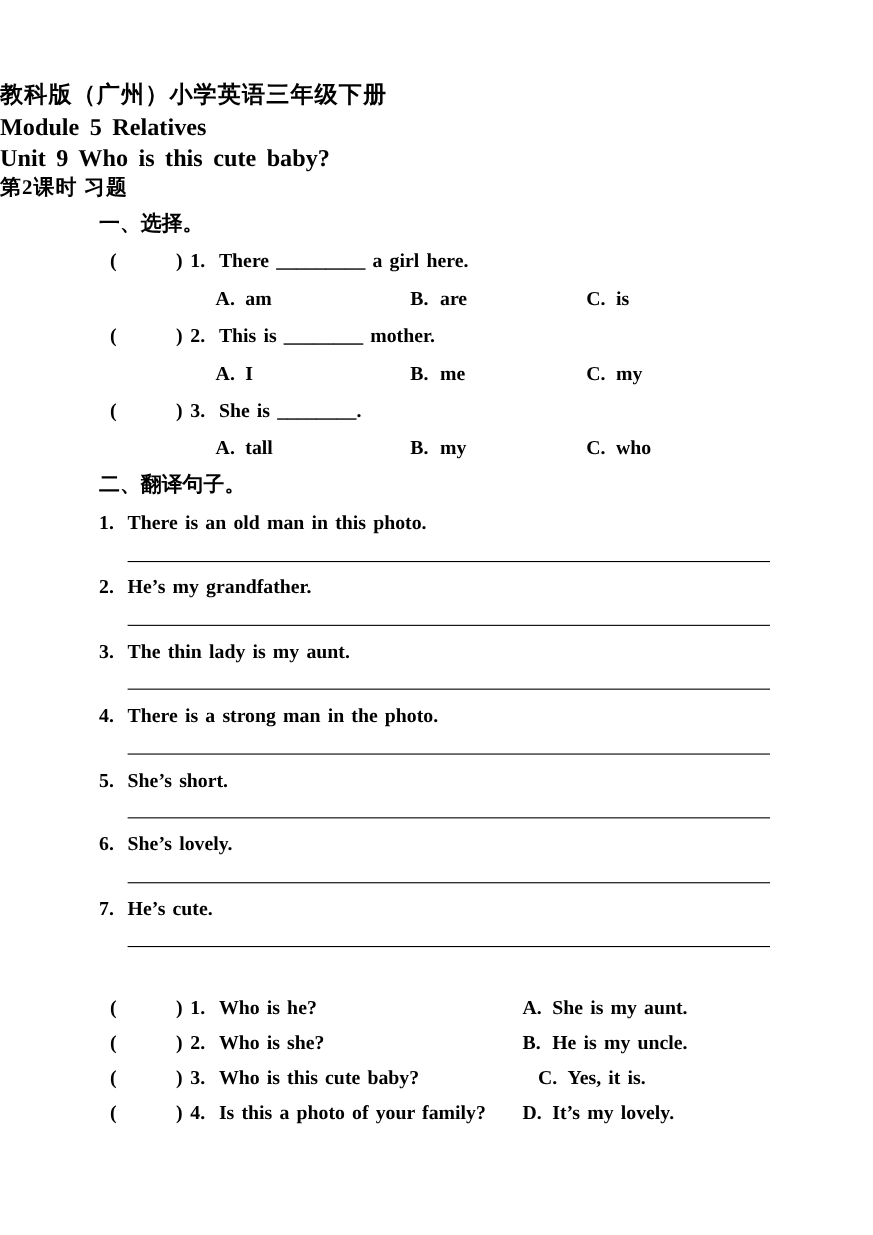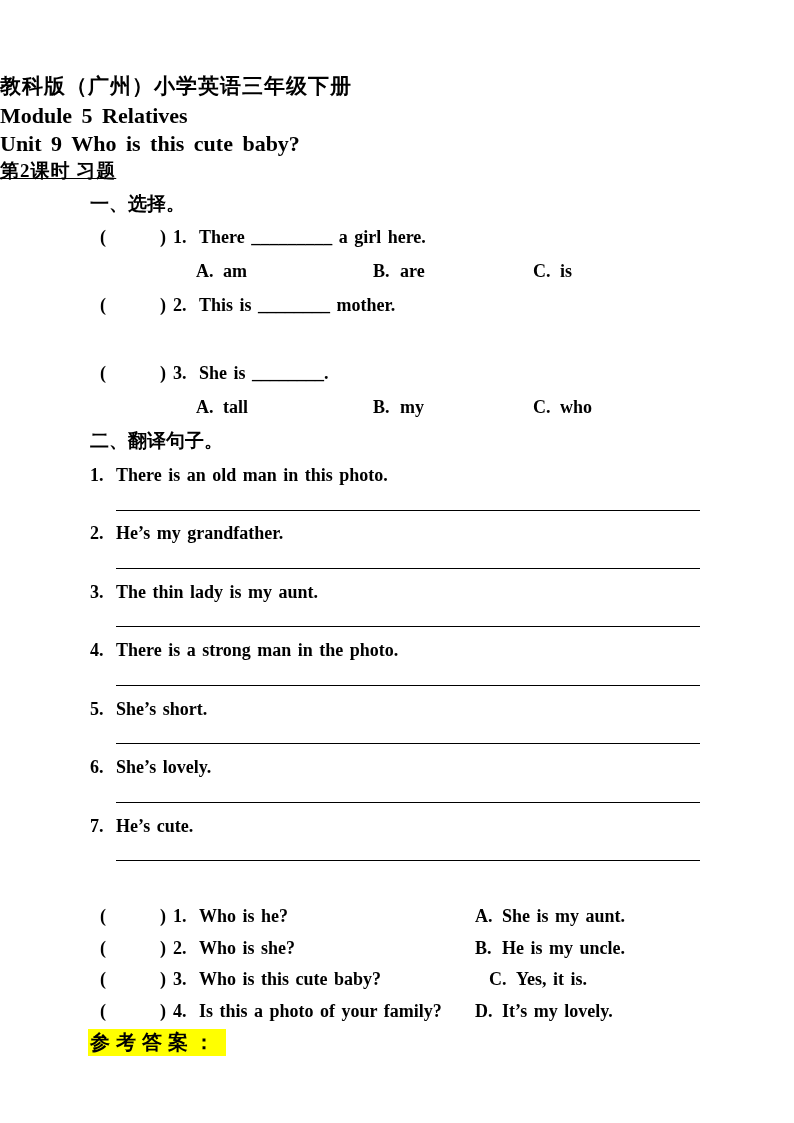--- a/index.html
+++ b/index.html
@@ -19,21 +19,21 @@
     width: 794px;
     height: 24px;
     line-height: 24px;
     white-space: nowrap;
   }
   .center { }
   .en { font-size: 18px; word-spacing: 2px; }
   .cn { font-size: 19px; }
   .title-cn { font-size: 21px; letter-spacing: 1px; }
   .title-en { font-size: 22px; word-spacing: 4px; }
-  .lesson-cn { font-size: 19px; letter-spacing: 1px; text-decoration: underline; }
+  .lesson-cn { font-size: 19px; letter-spacing: 1px; }
   .abs { position: absolute; }
   .num { display: inline-block; min-width: 26px; }
   .letter { display: inline-block; min-width: 27px; }
   .paren { font-size: 18px; }
   .answer-line {
     position: absolute;
     left: 116px;
     width: 584px;
     height: 0;
     border-top: 1.5px solid #000000;
@@ -69,20 +69,25 @@
   <div class="row en" style="top:259px">
     <span class="abs" style="left:196px"><span class="letter">A.</span><span>am</span></span>
     <span class="abs" style="left:373px"><span class="letter">B.</span><span>are</span></span>
     <span class="abs" style="left:533px"><span class="letter">C.</span><span>is</span></span>
   </div>
 
   <div class="row en" style="top:293px">
     <span class="abs paren" style="left:100px">(</span>
     <span class="abs paren" style="left:160px">)</span>
     <span class="abs" style="left:173px"><span class="num">2.</span><span>This is ________ mother.</span></span>
+  </div>
+  <div class="row en" style="top:327px">
+    <span class="abs" style="left:196px"><span class="letter">A.</span><span>I</span></span>
+    <span class="abs" style="left:373px"><span class="letter">B.</span><span>me</span></span>
+    <span class="abs" style="left:533px"><span class="letter">C.</span><span>my</span></span>
   </div>
 
   <div class="row en" style="top:361px">
     <span class="abs paren" style="left:100px">(</span>
     <span class="abs paren" style="left:160px">)</span>
     <span class="abs" style="left:173px"><span class="num">3.</span><span>She is ________.</span></span>
   </div>
   <div class="row en" style="top:395px">
     <span class="abs" style="left:196px"><span class="letter">A.</span><span>tall</span></span>
     <span class="abs" style="left:373px"><span class="letter">B.</span><span>my</span></span>
@@ -150,17 +155,14 @@
     <span class="abs" style="left:489px"><span class="letter">C.</span><span>Yes, it is.</span></span>
   </div>
 
   <div class="row en" style="top:999px">
     <span class="abs paren" style="left:100px">(</span>
     <span class="abs paren" style="left:160px">)</span>
     <span class="abs" style="left:173px"><span class="num">4.</span><span>Is this a photo of your family?</span></span>
     <span class="abs" style="left:475px"><span class="letter">D.</span><span>It’s my lovely.</span></span>
   </div>
 
-  <div class="row" style="top:1029px;height:28px">
-    <span class="abs" style="left:88px"><span class="highlight">参考答案：</span></span>
-  </div>
 
 </div>
 
 </body></html>

